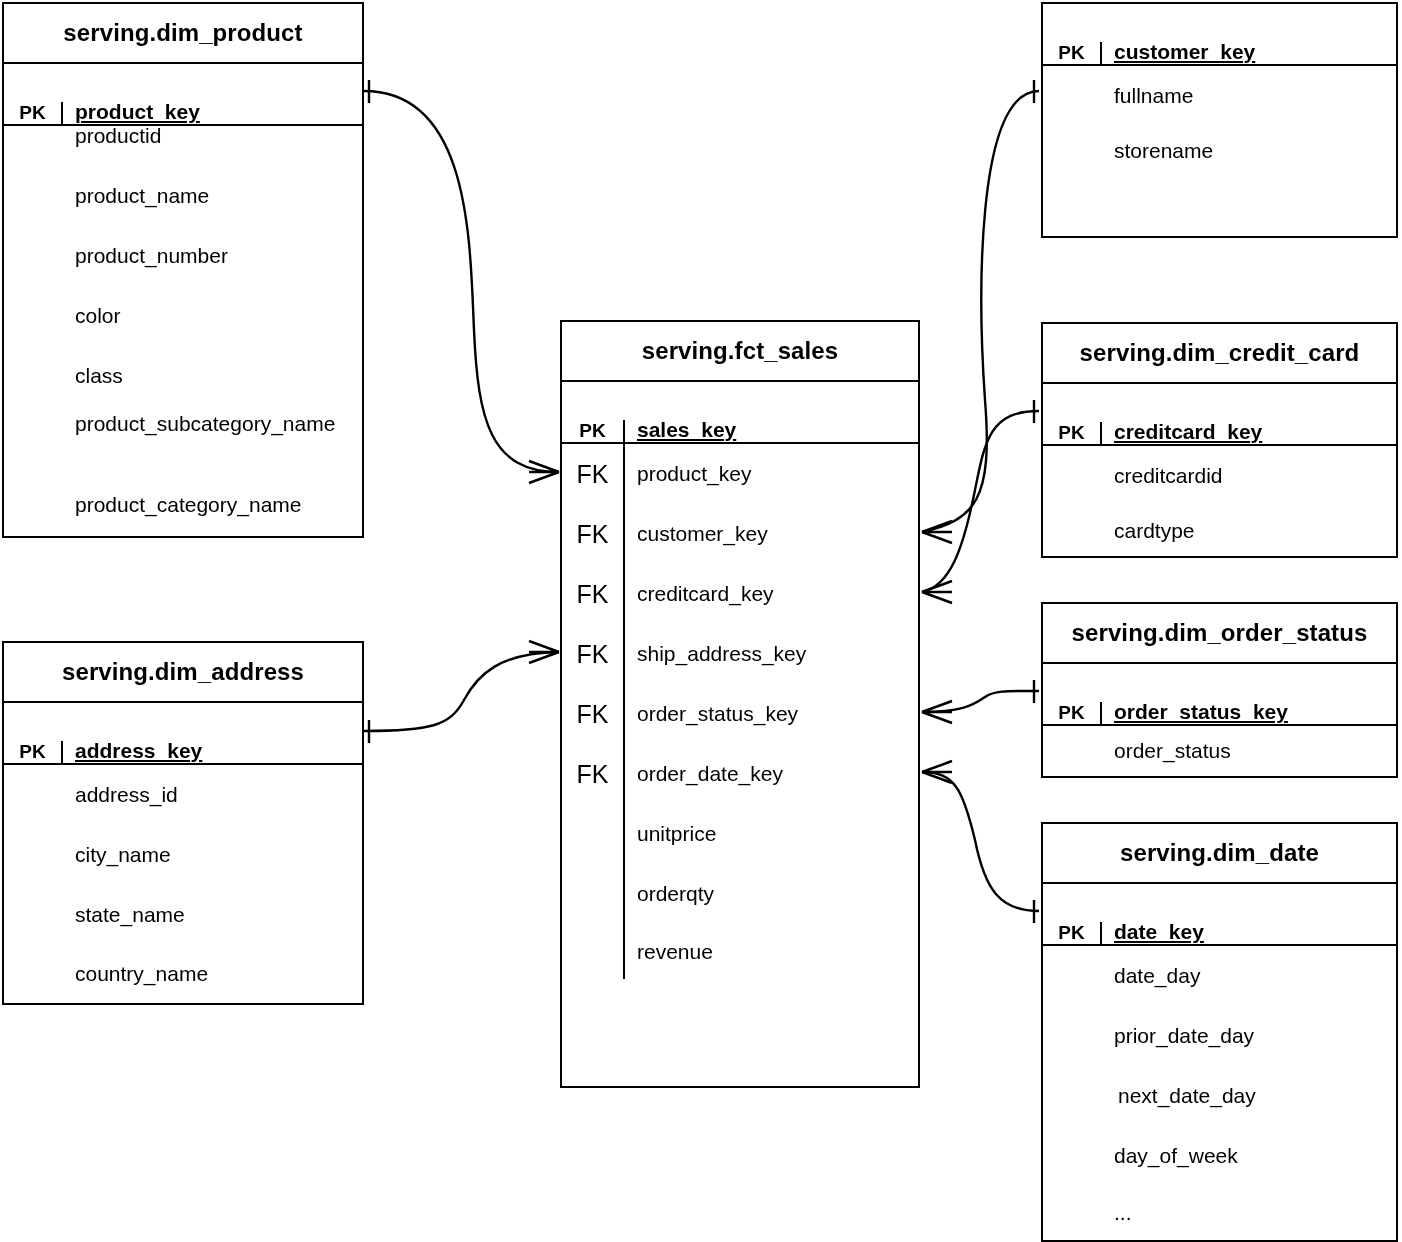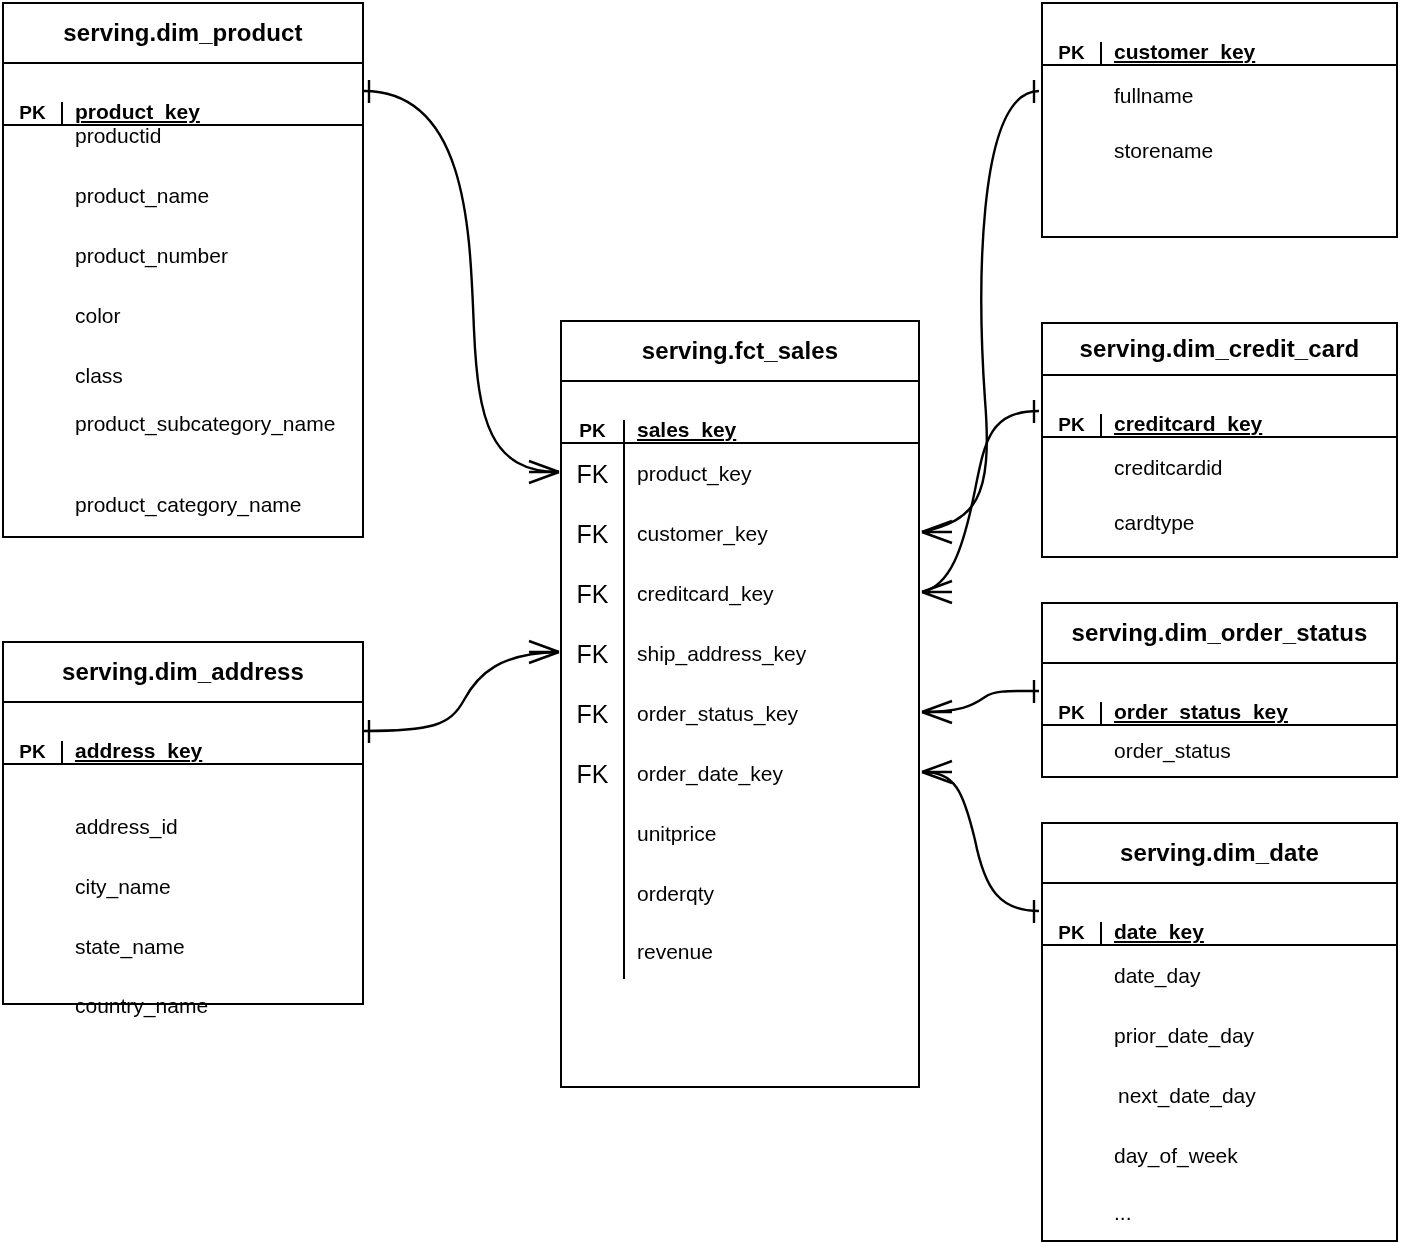--- a/index.html
+++ b/index.html
@@ -181,21 +181,21 @@
       </div>
     </div>
   </div>
 
   <div class="entity" style="left:2px; top:641px; width:362px; height:364px;">
     <div class="ent-title" style="height:60px;">serving.dim_address</div>
     <div class="ent-row pkrow" style="height:62px;">
       <div class="cell-key" style="width:59px;">PK</div>
       <div class="cell-name pk">address_key</div>
     </div>
-    <div class="ent-row" style="height:237px;margin-top:32px;">
+    <div class="ent-row" style="height:237px;">
       <div class="cell-key blank" style="width:59px;"></div>
       <div class="attr-stack">
         <div class="attr-line" style="height:60px;">address_id</div>
         <div class="attr-line" style="height:60px;">city_name</div>
         <div class="attr-line" style="height:60px;">state_name</div>
         <div class="attr-line" style="height:57px;padding-left:12px;">country_name</div>
       </div>
     </div>
   </div>
 
@@ -237,21 +237,21 @@
     <div class="ent-row" style="height:109px;">
       <div class="cell-key blank" style="width:59px;"></div>
       <div class="attr-stack">
         <div class="attr-line" style="height:60px;">fullname</div>
         <div class="attr-line" style="height:49px;">storename</div>
       </div>
     </div>
   </div>
 
   <div class="entity" style="left:1041px; top:322px; width:357px; height:236px;">
-    <div class="ent-title" style="height:52px;">serving.dim_credit_card</div>
+    <div class="ent-title" style="height:60px;">serving.dim_credit_card</div>
     <div class="ent-row pkrow" style="height:62px;">
       <div class="cell-key" style="width:59px;">PK</div>
       <div class="cell-name pk">creditcard_key</div>
     </div>
     <div class="ent-row" style="height:109px;">
       <div class="cell-key blank" style="width:59px;"></div>
       <div class="attr-stack">
         <div class="attr-line" style="height:60px;">creditcardid</div>
         <div class="attr-line" style="height:49px;">cardtype</div>
       </div>

